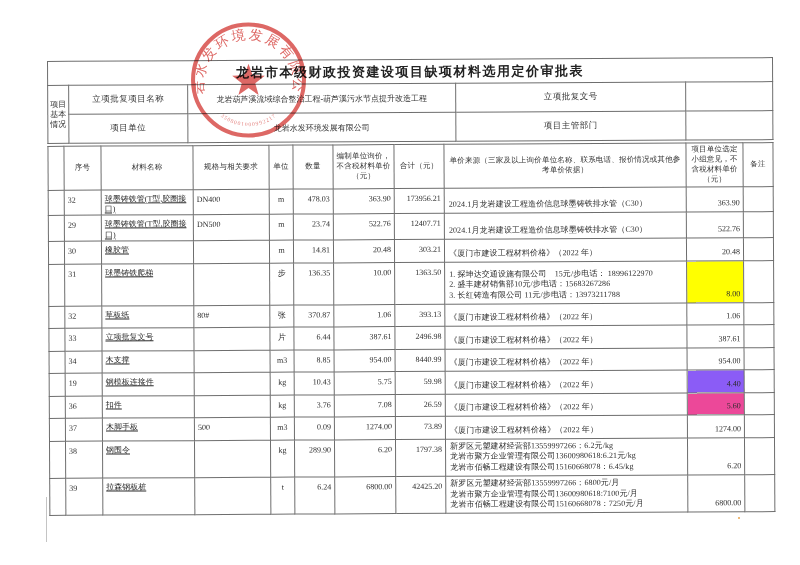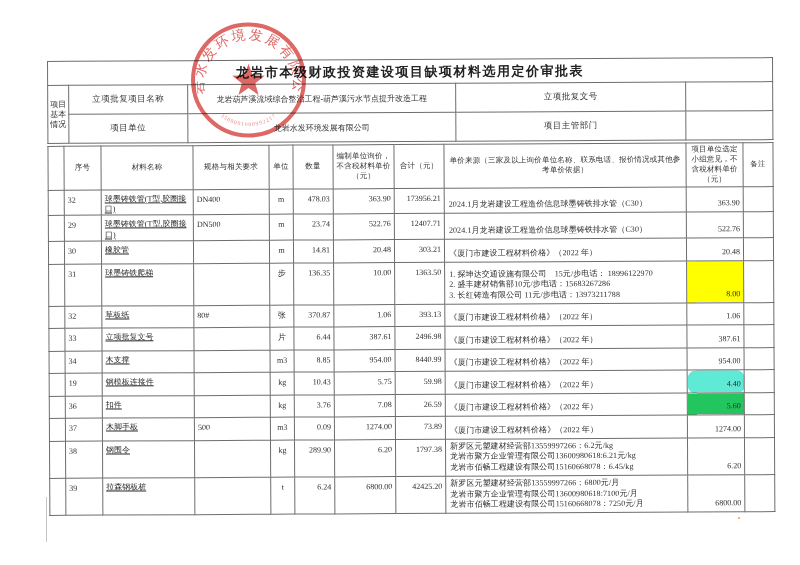--- a/index.html
+++ b/index.html
@@ -210,34 +210,34 @@
     <tr style="height:23px">
       <td class="edge"></td>
       <td class="c no">19</td>
       <td class="c nm">钢模板连接件</td>
       <td class="c sp"></td>
       <td class="c un">kg</td>
       <td class="c qt">10.43</td>
       <td class="c pr">5.75</td>
       <td class="c tt">59.98</td>
       <td class="c src">《厦门市建设工程材料价格》（2022 年）</td>
-      <td class="c sel hl" style="background: #5eead4; border-radius: 8px;">4.40</td>
+      <td class="c sel hl" style="background: #8b5cf6;">4.40</td>
       <td class="c rm"></td>
     </tr>
     <tr style="height:22px">
       <td class="edge"></td>
       <td class="c no">36</td>
       <td class="c nm">扣件</td>
       <td class="c sp"></td>
       <td class="c un">kg</td>
       <td class="c qt">3.76</td>
       <td class="c pr">7.08</td>
       <td class="c tt">26.59</td>
       <td class="c src">《厦门市建设工程材料价格》（2022 年）</td>
-      <td class="c sel hl" style="background: #22c55e;">5.60</td>
+      <td class="c sel hl" style="background: #ec4899;">5.60</td>
       <td class="c rm"></td>
     </tr>
     <tr style="height:23px">
       <td class="edge"></td>
       <td class="c no">37</td>
       <td class="c nm">木脚手板</td>
       <td class="c sp">500</td>
       <td class="c un">m3</td>
       <td class="c qt">0.09</td>
       <td class="c pr">1274.00</td>

